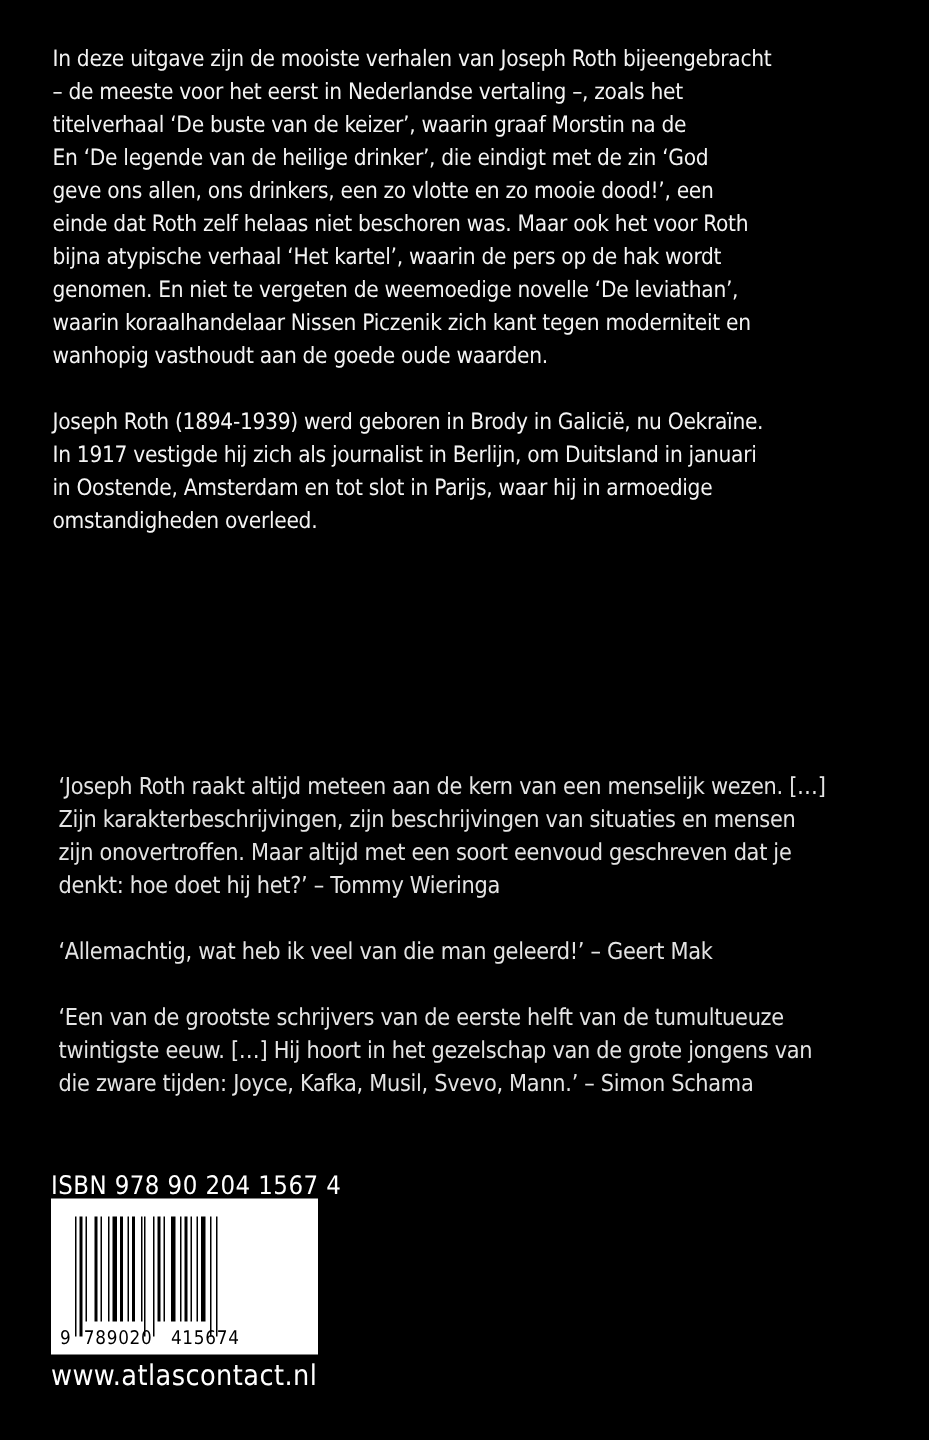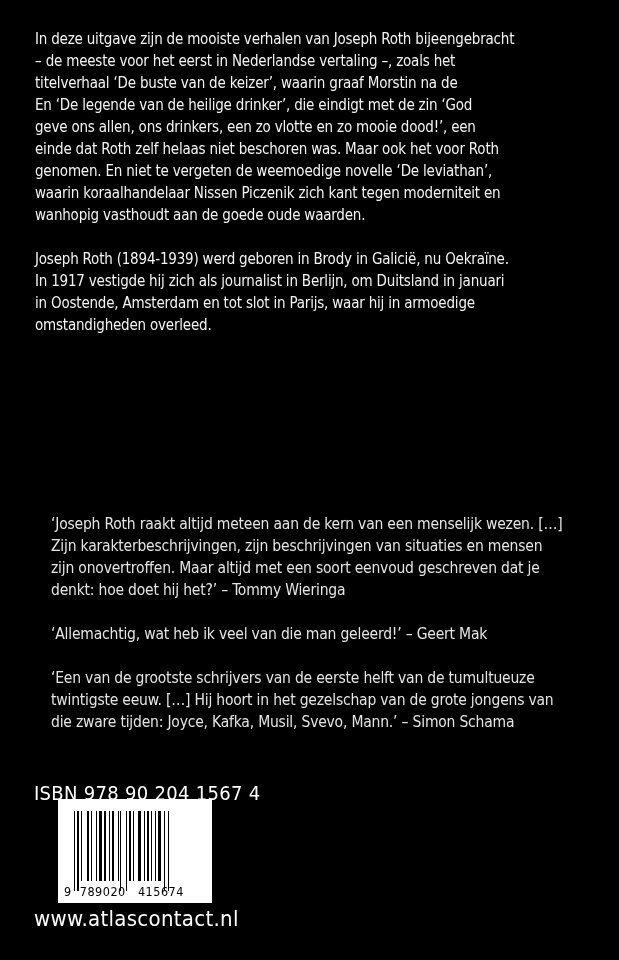--- a/index.html
+++ b/index.html
@@ -1,39 +1,40 @@
 <!DOCTYPE html>
 <html><head>
 <meta charset="utf-8">
 <style>
   html, body { margin:0; padding:0; }
   body { width:619px; height:960px; background:#000; overflow:hidden; position:relative; font-family:"DejaVu Sans Condensed","DejaVu Sans", sans-serif; }
   .blurb { position:absolute; left:35px; top:28px; width:560px; color:#f4f4f4; font-size:15px; line-height:22px; letter-spacing:-0.2px; font-stretch:condensed; }
   .blurb p { margin:0 0 22px 0; }
   .line { display:block; white-space:nowrap; }
   .quotes { position:absolute; left:35px; top:513px; width:560px; color:#e4e4e4; font-size:15.5px; line-height:22px; font-weight:300; letter-spacing:-0.2px; }
-  .quotes p { margin:0 0 22px 16px; }
-  .isbn { position:absolute; left:34px; top:781px; color:#fff; font-size:20px; letter-spacing:0.3px; white-space:nowrap; }
-  .barcode { position:absolute; left:34px; top:799px; width:154px; height:104px; background:#fff;margin-left:24px; }
+  .quotes p { margin:0 0 22px 4px; }
+  .isbn { position:absolute; left:34px; top:781px; color:#fff; font-size:17px; letter-spacing:0.3px; white-space:nowrap; }
+  .barcode { position:absolute; left:34px; top:799px; width:178px; height:104px; background:#fff; }
   .bars { position:absolute; left:16px; top:12px; width:130px; height:74px; }
   .bar { position:absolute; top:0; background:#000; }
   .bc-digits { position:absolute; left:6px; bottom:4px; font-size:12.5px; color:#000; white-space:pre; letter-spacing:0.5px; }
-  .url { position:absolute; left:34px; top:906px; color:#fff; font-size:22px; letter-spacing:0.3px; }
+  .url { position:absolute; left:34px; top:906px; color:#fff; font-size:19px; letter-spacing:0.3px; }
 </style>
 </head>
 <body>
 
 <div class="blurb">
   <p>
     <span class="line">In deze uitgave zijn de mooiste verhalen van Joseph Roth bijeengebracht</span>
     <span class="line">– de meeste voor het eerst in Nederlandse vertaling –, zoals het</span>
     <span class="line">titelverhaal ‘De buste van de keizer’, waarin graaf Morstin na de</span>
     <span class="line">En ‘De legende van de heilige drinker’, die eindigt met de zin ‘God</span>
     <span class="line">geve ons allen, ons drinkers, een zo vlotte en zo mooie dood!’, een</span>
     <span class="line">einde dat Roth zelf helaas niet beschoren was. Maar ook het voor Roth</span>
+    <span class="line">bijna atypische verhaal ‘Het kartel’, waarin de pers op de hak wordt</span>
     <span class="line">genomen. En niet te vergeten de weemoedige novelle ‘De leviathan’,</span>
     <span class="line">waarin koraalhandelaar Nissen Piczenik zich kant tegen moderniteit en</span>
     <span class="line">wanhopig vasthoudt aan de goede oude waarden.</span>
   </p>
   <p>
     <span class="line">Joseph Roth (1894-1939) werd geboren in Brody in Galicië, nu Oekraïne.</span>
     <span class="line">In 1917 vestigde hij zich als journalist in Berlijn, om Duitsland in januari</span>
     <span class="line">in Oostende, Amsterdam en tot slot in Parijs, waar hij in armoedige</span>
     <span class="line">omstandigheden overleed.</span>
   </p>

